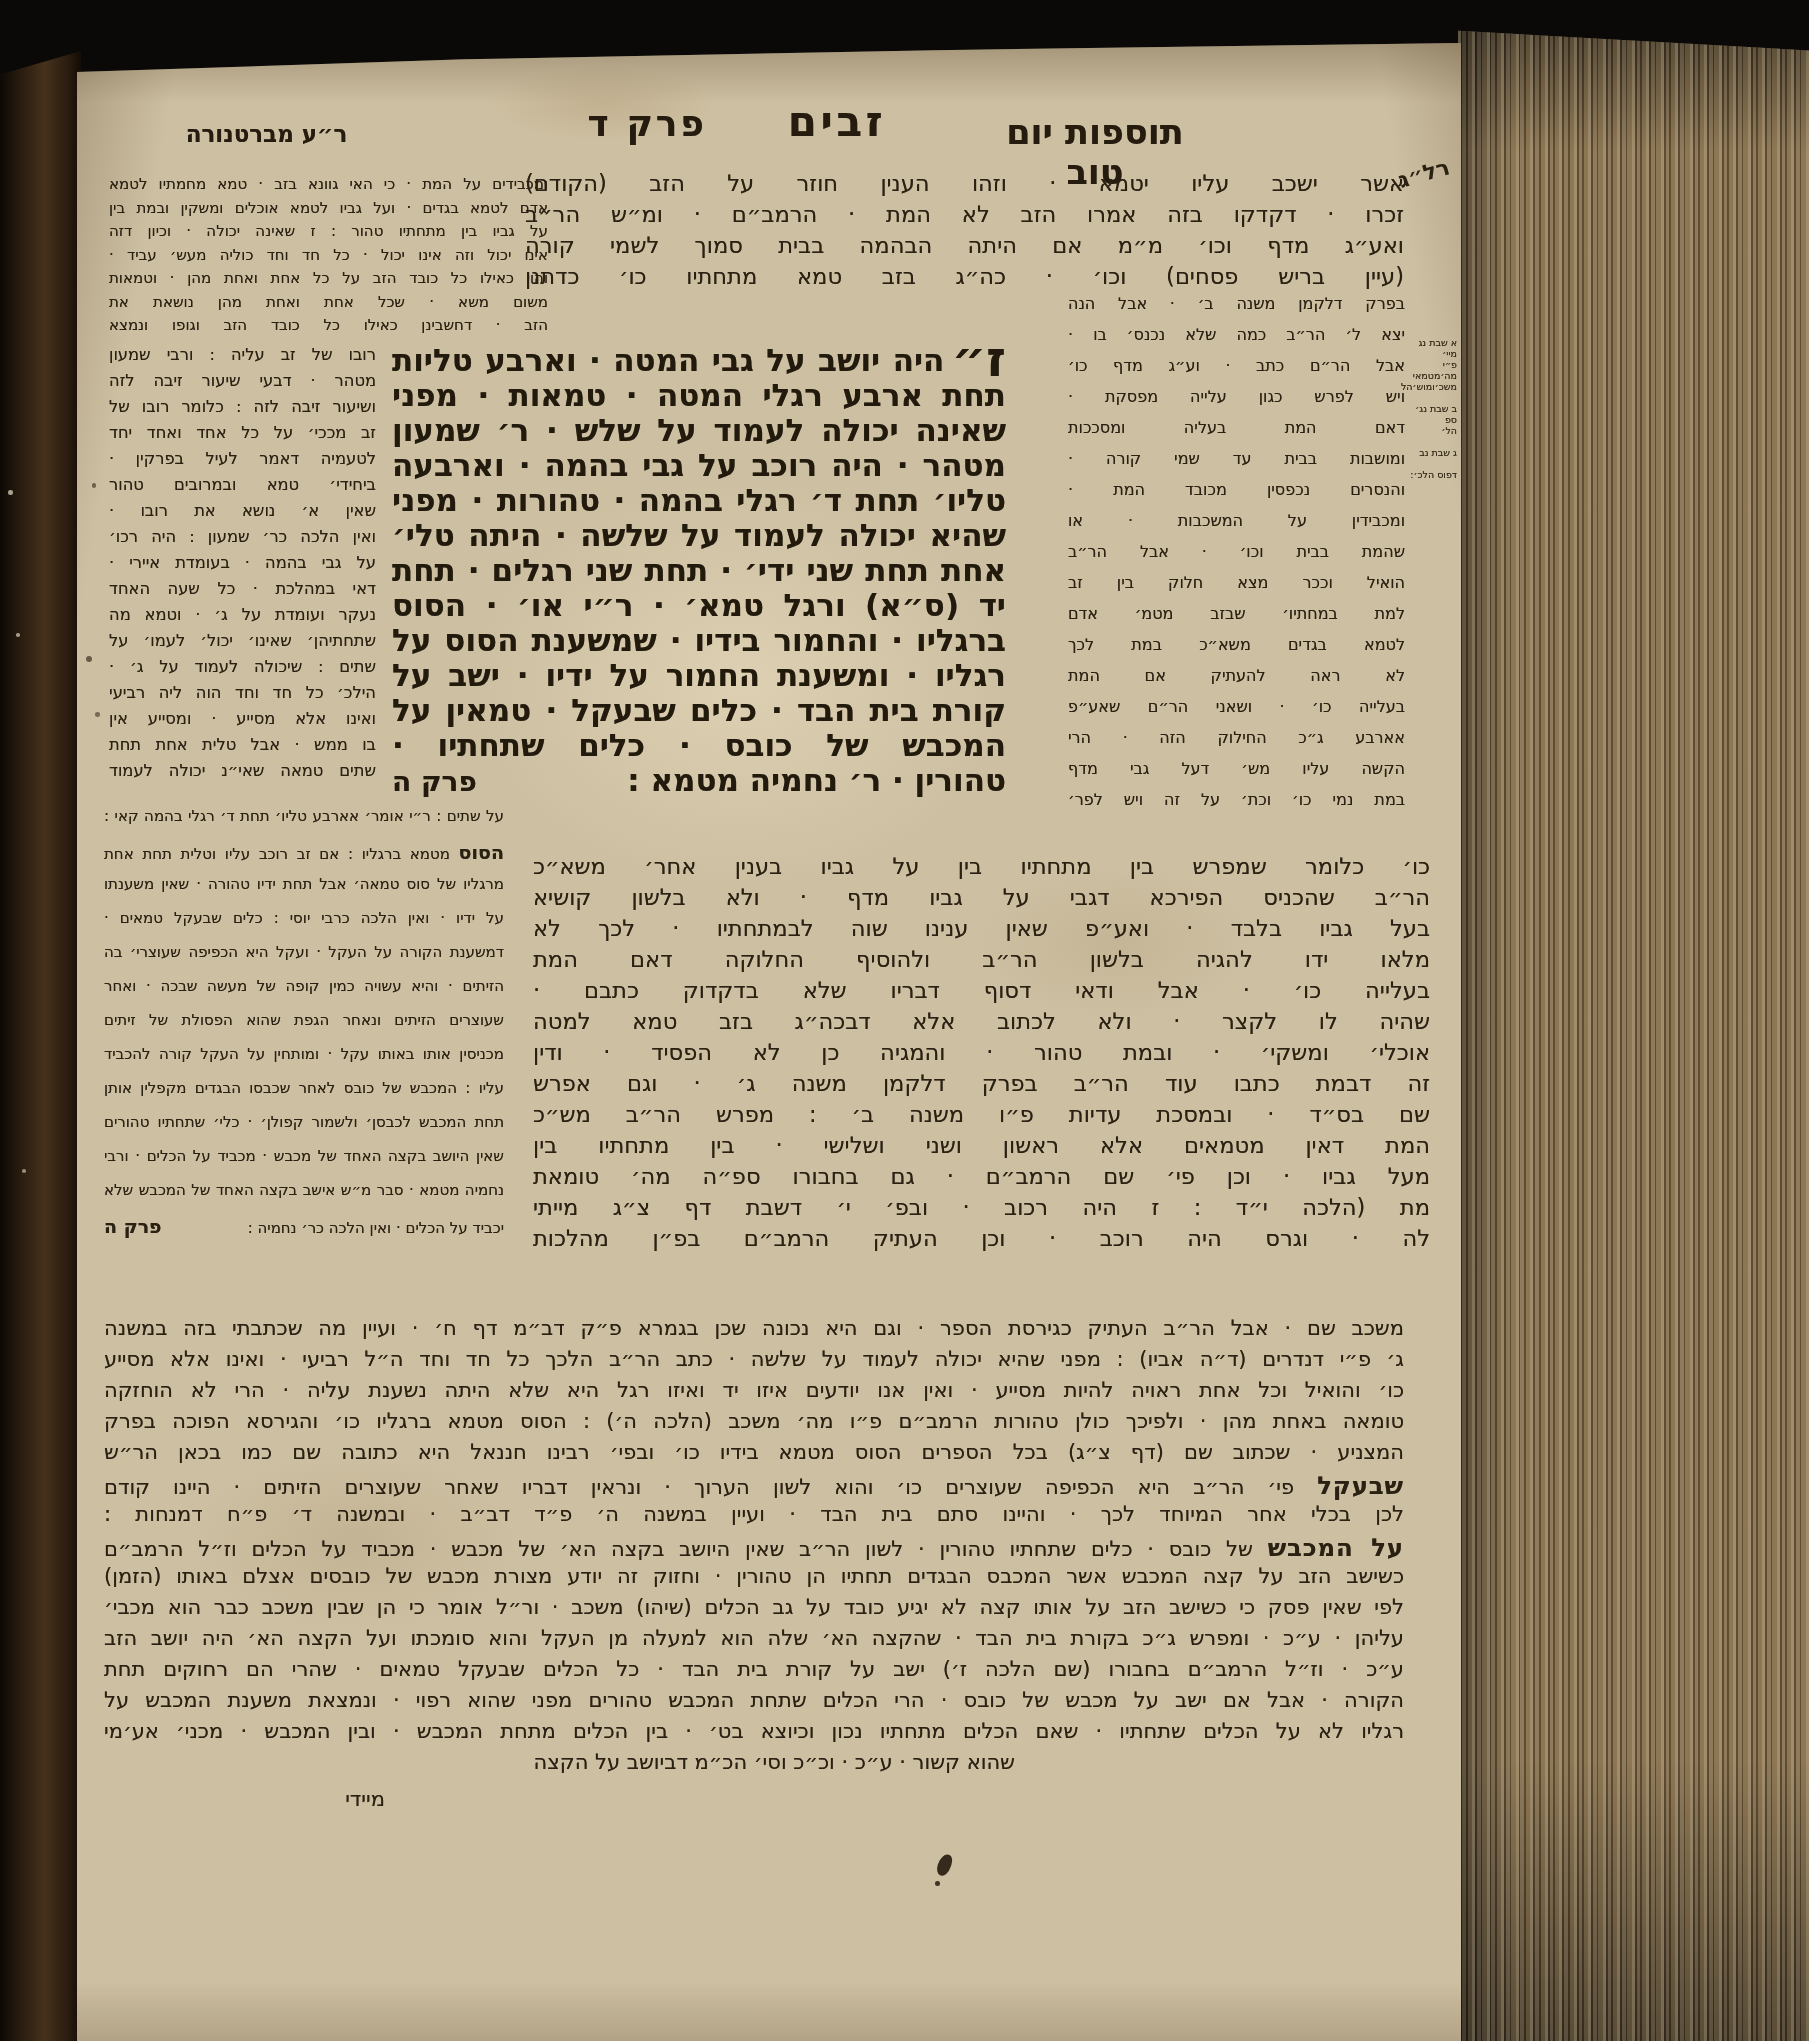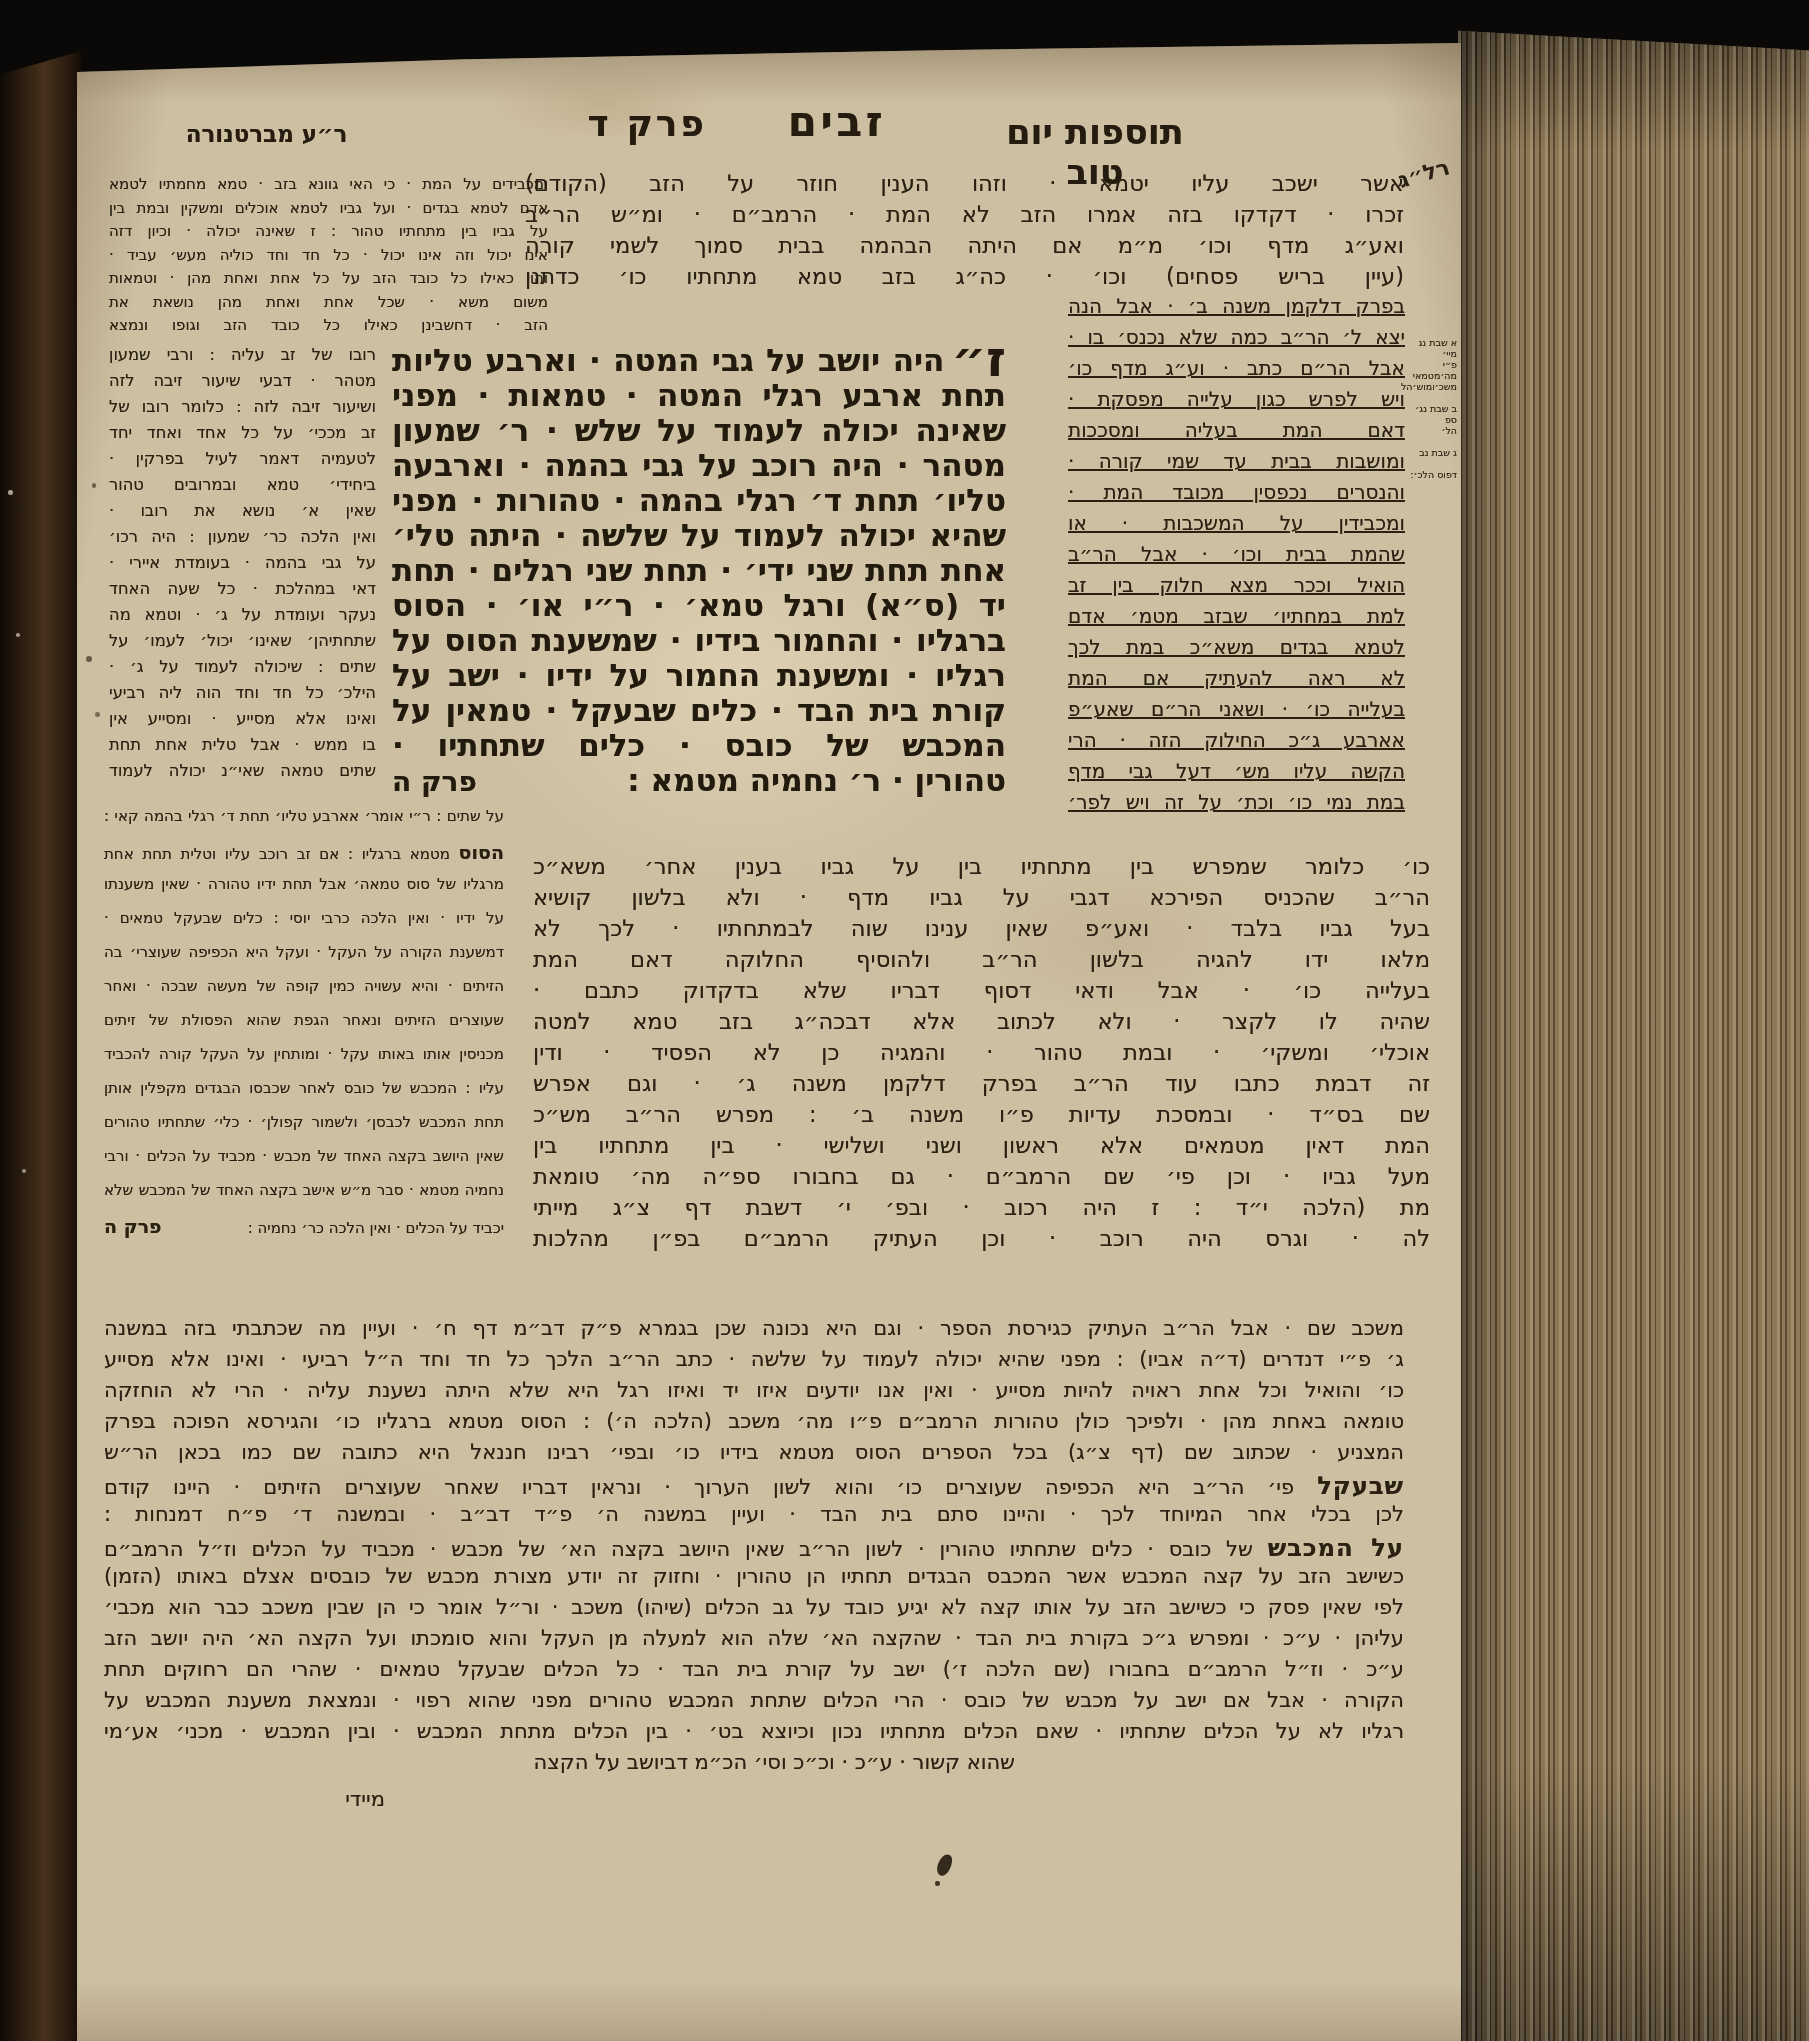--- a/index.html
+++ b/index.html
@@ -38,21 +38,21 @@
   .just .tline{text-align:justify;text-align-last:justify;}
   .tline.noj{text-align:right;text-align-last:right;}
   .tline.spread{display:flex;justify-content:space-between;align-items:baseline;}
 
   .hdr{position:absolute;direction:rtl;color:#251c0f;font-weight:bold;text-align:center;
        text-shadow:0 0 0.6px rgba(37,28,15,.6);}
   .folio{position:absolute;direction:rtl;color:#2a2113;font-weight:bold;font-size:22px;
        transform:rotate(-16deg);}
 
   .t-top  .tline{font-size:22.6px;height:31px;}
-  .t-col  .tline{font-size:20px;height:31px;text-decoration:underline;}
+  .t-col  .tline{font-size:16px;height:31px;}
   .t-mid  .tline{font-size:22.6px;height:31px;}
   .bottom .tline{font-size:21px;height:31px;}
   .m-notes .tline{font-size:9.5px;height:22px;text-align:right;text-align-last:right;}
   .mishnah .tline{font-size:31px;height:35px;font-weight:bold;color:#221a0d;}
   .b-top  .tline{font-size:15px;height:23.5px;}
   .b-col  .tline{font-size:16.3px;height:26px;}
   .b-low  .tline{font-size:15px;height:34px;}
 
   .bottom .tline b{font-size:24.4px;font-weight:bold;letter-spacing:0.9px;}
   .b-low  .tline b{font-size:19px;font-weight:bold;}

